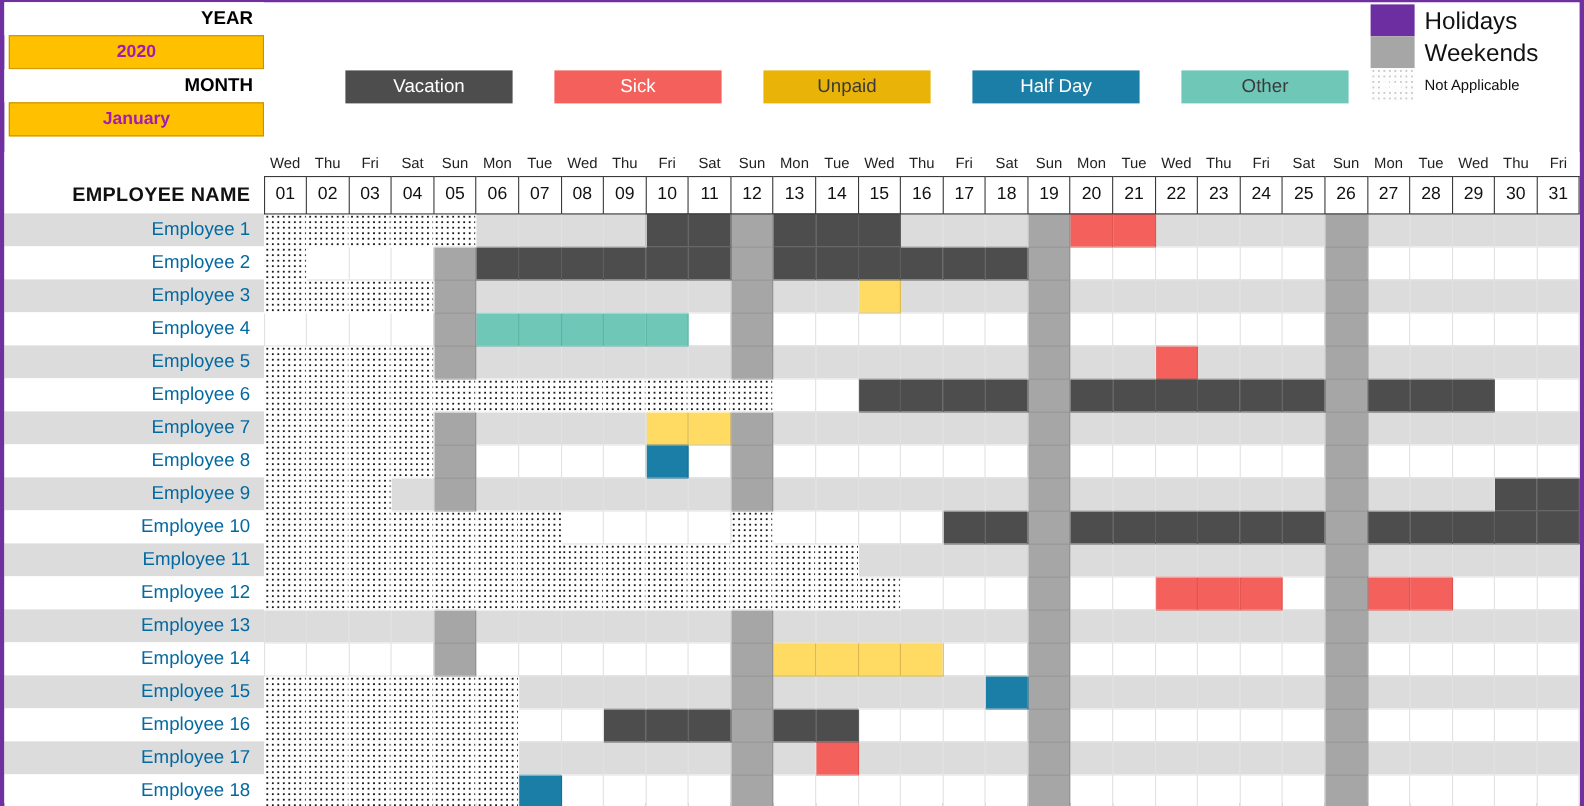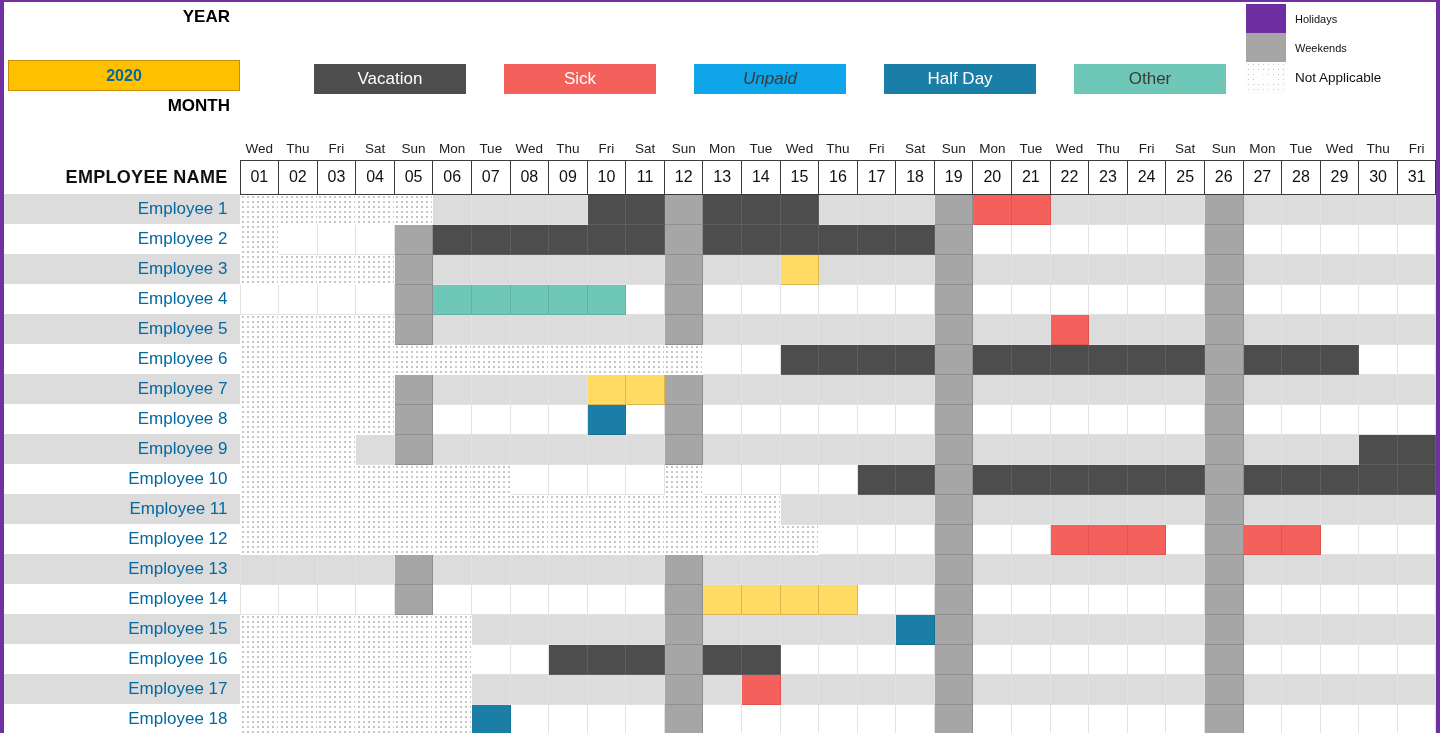--- a/index.html
+++ b/index.html
@@ -42,25 +42,24 @@
     font-size: 17px;
     color: #000;
     background: #fff;
   }
   .ym-value {
     height: 31px;
     line-height: 29px;
     margin-left: 4px;
     text-align: center;
     background: #FFC000;
-    color: #0369a1;
+    color: #a21caf;
     font-weight: bold;
     font-size: 16px;
     border: 1px solid #c79000;
-    margin-top: 28px;
   }
 
   
   .chips {
     position: absolute;
     left: 310px; top: 62px;
     display: flex;
     gap: 0;
   }
   .chip {
@@ -88,21 +87,21 @@
     height: 29px;
   }
   .legend-row.tall { height: 31px; }
   .legend-sw {
     width: 40px;
     height: 100%;
     flex: 0 0 40px;
   }
   .legend-tx {
     padding-left: 9px;
-    font-size: 11px;
+    font-size: 22px;
     color: #111;
     white-space: nowrap;
   }
   .legend-tx.sm { font-size: 13.5px; }
   .sw-holiday  { background: #6C2EA0; }
   .sw-weekend  { background: #A6A6A6; }
   .sw-notemp   {
     background-color: #ffffff;
     background-image: radial-gradient(#222 0.9px, transparent 1px);
     background-size: 5px 5px;
@@ -236,21 +235,21 @@
     <div class="ymcol">
       <div class="ym-label">YEAR</div>
       <div class="ym-value">2020</div>
       <div class="ym-label">MONTH</div>
       <div class="ym-value">January</div>
     </div>
 
     <div class="chips">
       <div class="chip dark" style="background:#4D4D4D;">Vacation</div>
       <div class="chip dark" style="background:#F4615C;">Sick</div>
-      <div class="chip light" style="background:#0ea5e9;font-style:italic;">Unpaid</div>
+      <div class="chip light" style="background:#eab308;">Unpaid</div>
       <div class="chip dark" style="background:#1B7EA6;">Half Day</div>
       <div class="chip light" style="background:#6FC7B8;">Other</div>
     </div>
 
     <div class="legend">
       <div class="legend-row">
         <div class="legend-sw sw-holiday"></div>
         <div class="legend-tx">Holidays</div>
       </div>
       <div class="legend-row">

